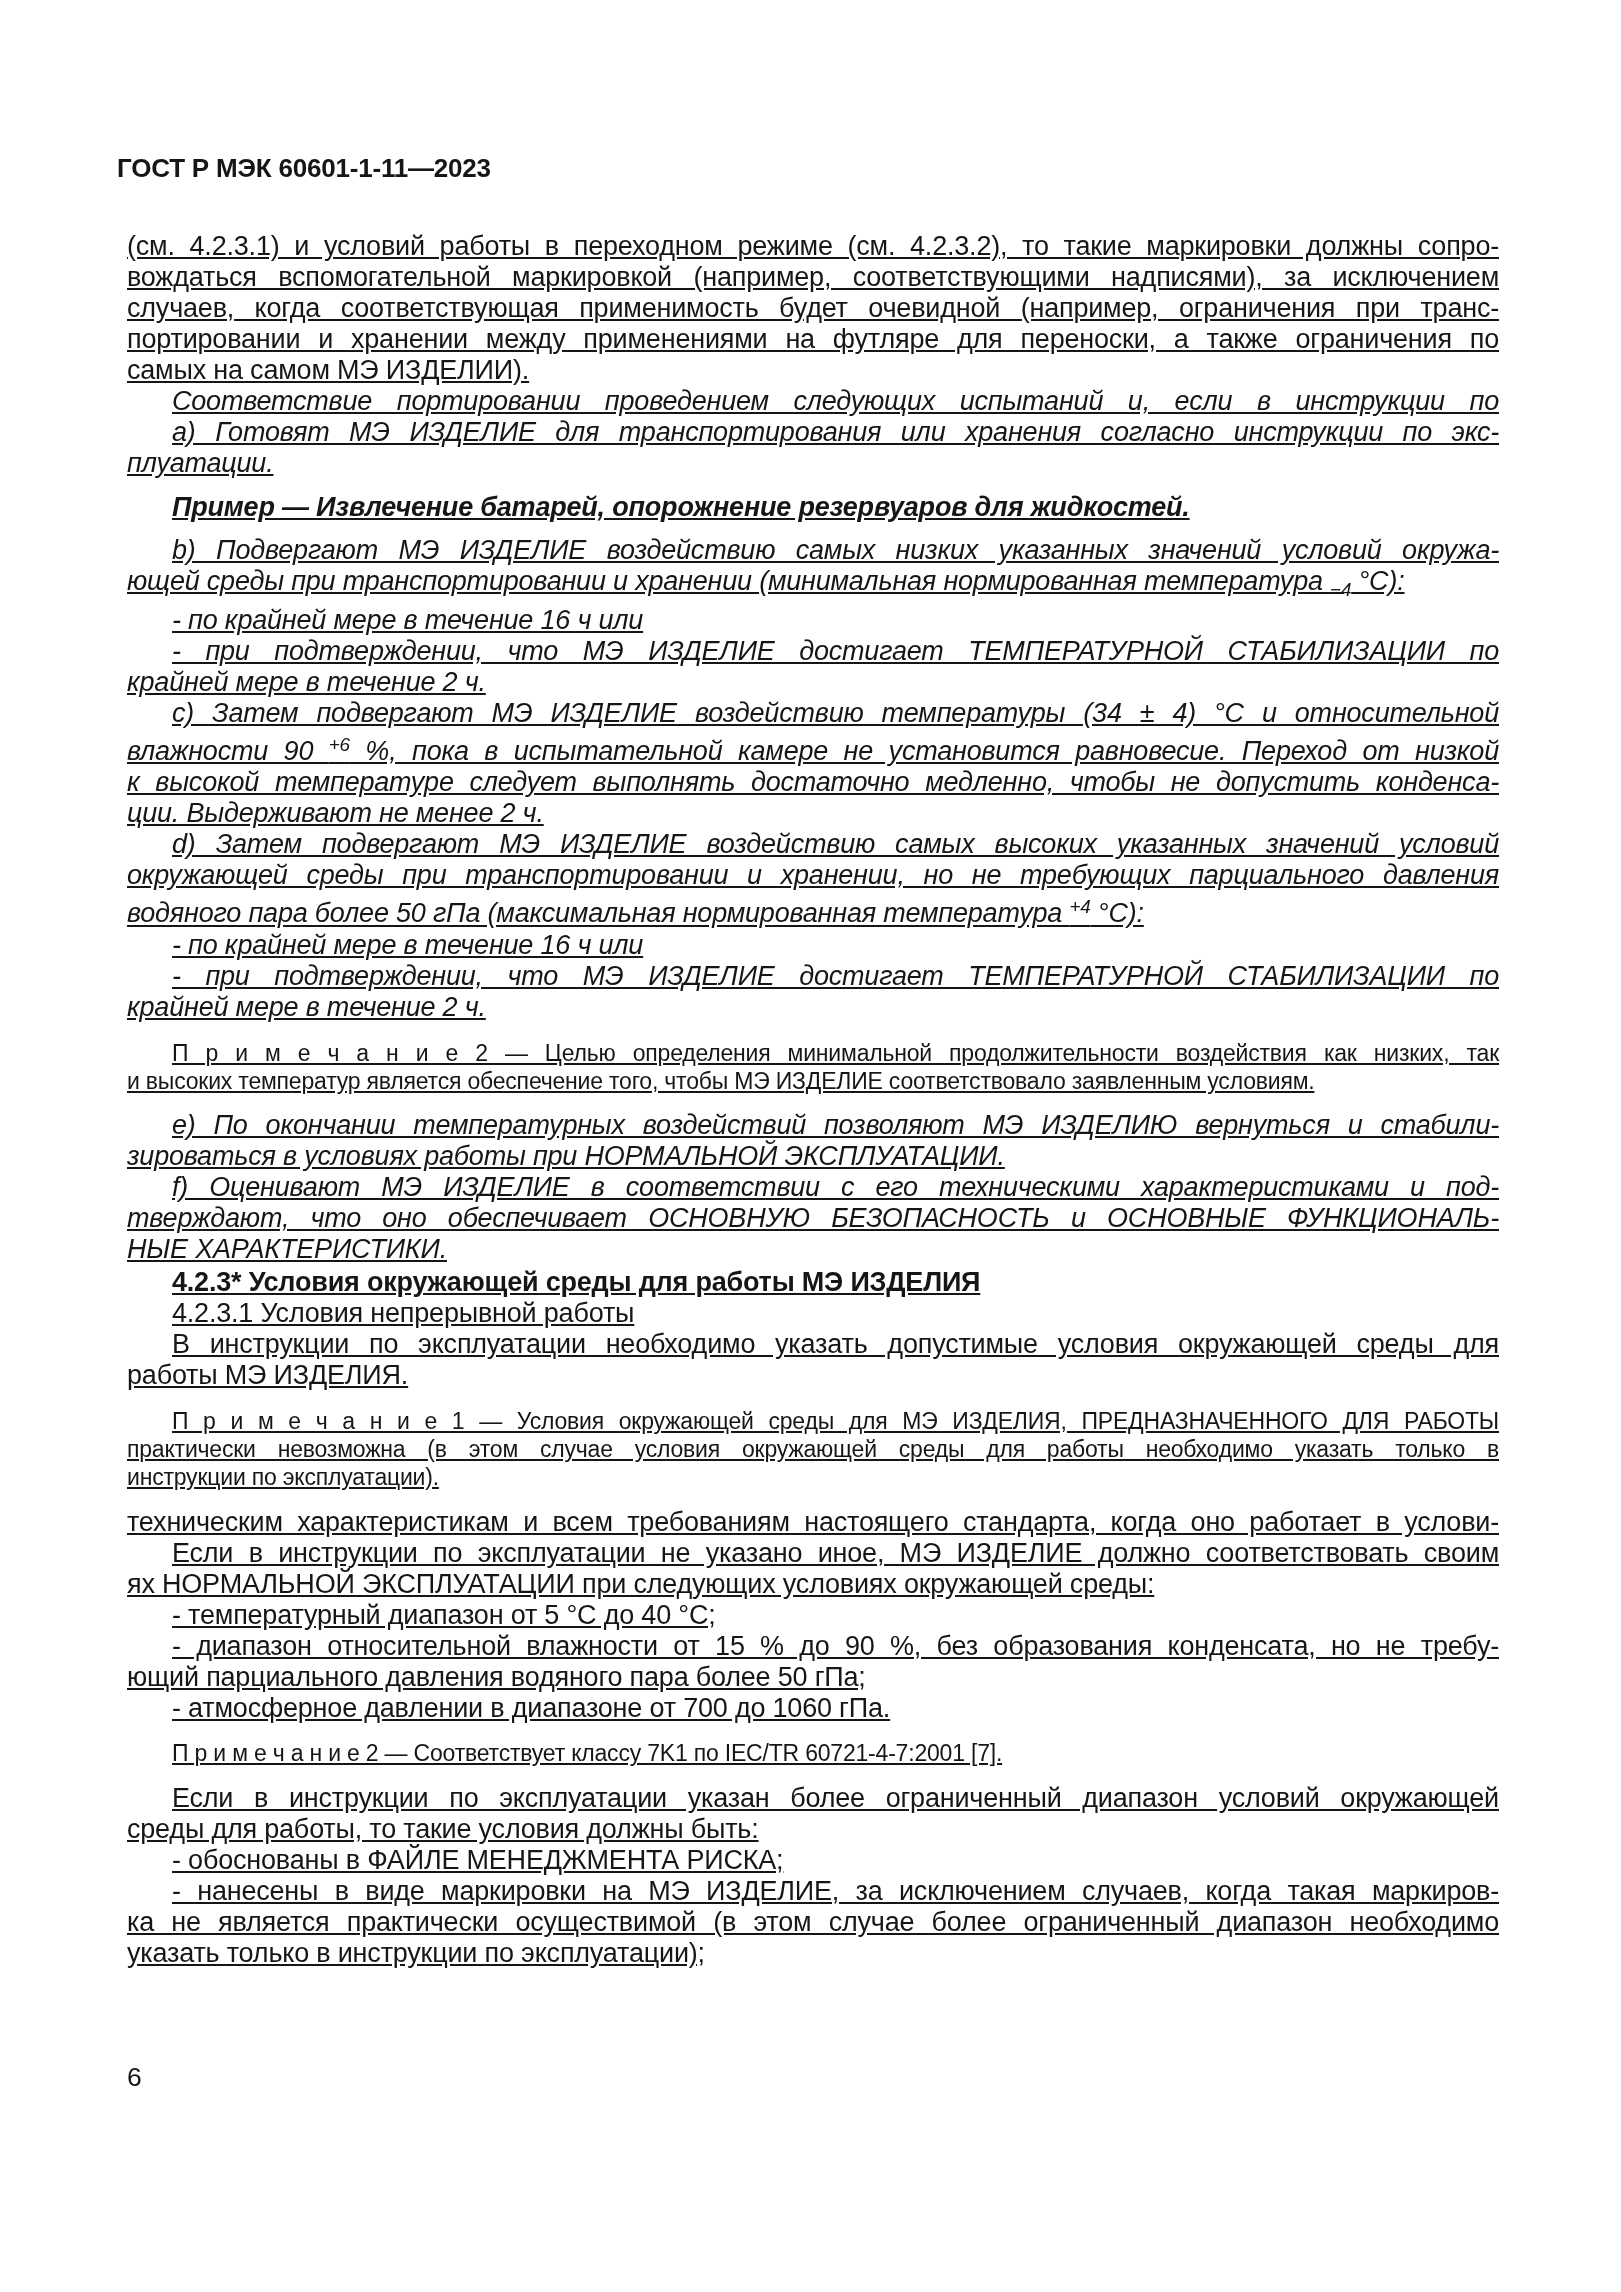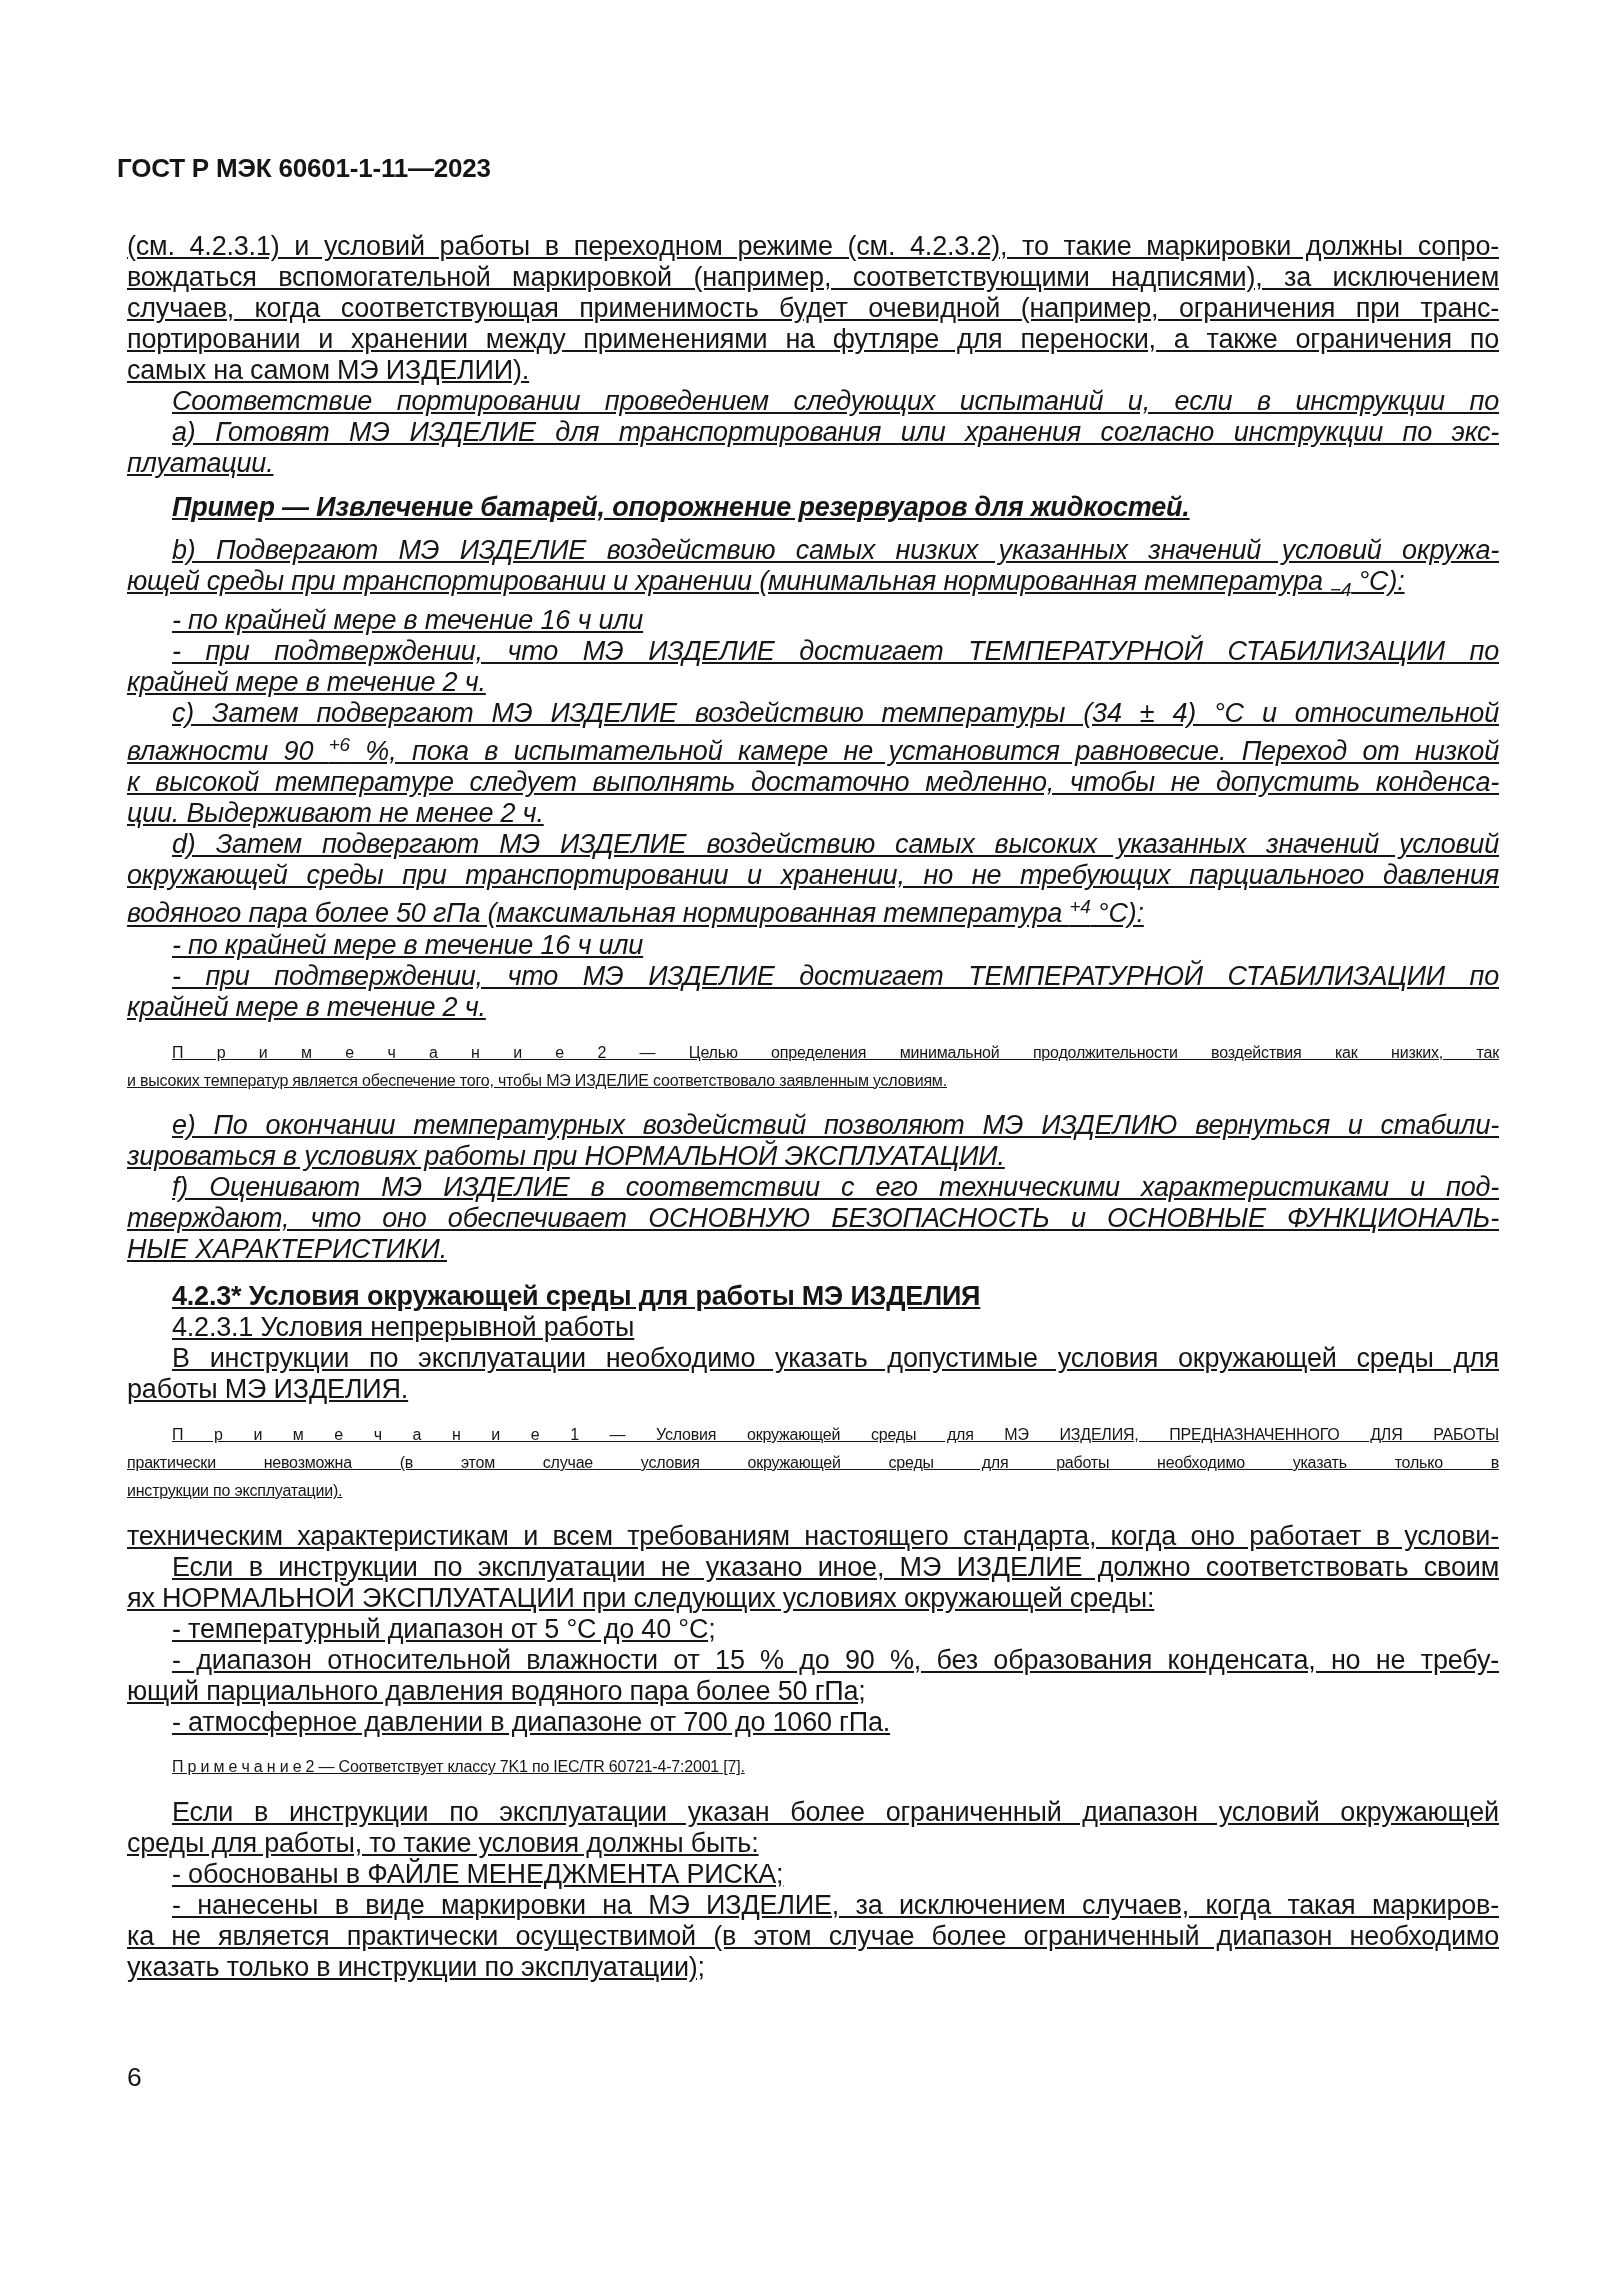--- a/index.html
+++ b/index.html
@@ -24,22 +24,22 @@
   .line {
     font-size: 27px; line-height: 31px; letter-spacing: -0.2px;
     text-align: justify; text-align-last: justify; text-decoration: underline;
   }
   .line.last { text-align-last: left; }
   .line.ind { text-indent: 45px; }
   .italic .line { font-style: italic; }
   .example { margin: 12.7px 0; }
   .example .line { font-style: italic; font-weight: bold; }
   .note { margin: 15.7px 0; }
-  .note .line { font-size: 16px; line-height: 28px; }
-  .heading { margin-top: 16px; }
+  .note .line { font-size: 23px; line-height: 28px; }
+  .heading { margin-top: 2px; }
   .heading .line { font-weight: bold; }
   .sub { font-size: 0.7em; vertical-align: -0.3em; }
   .sup { font-size: 0.7em; vertical-align: 0.5em; }
   .page-number {
     position: absolute; left: 127px; top: 2062px;
     font-size: 26.5px;
   }
 </style>
 </head>
 <body>

